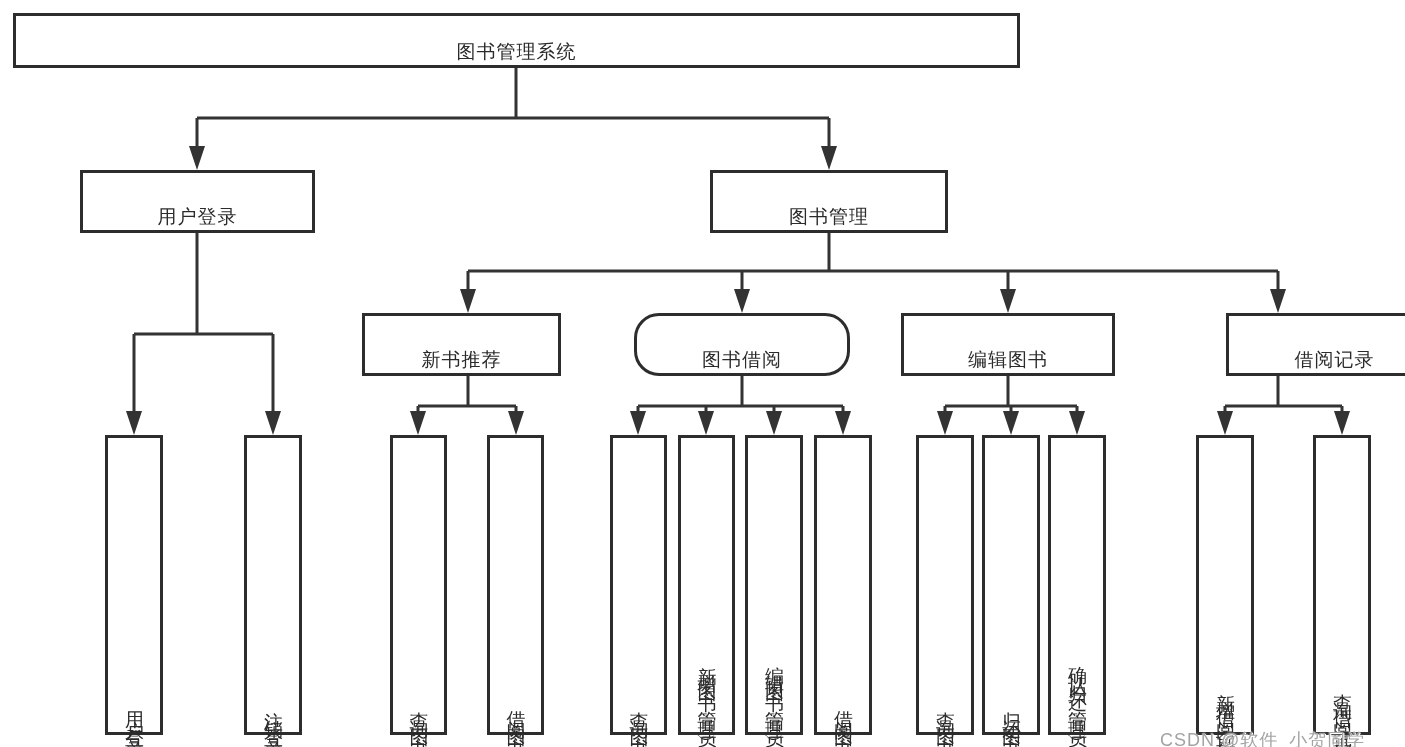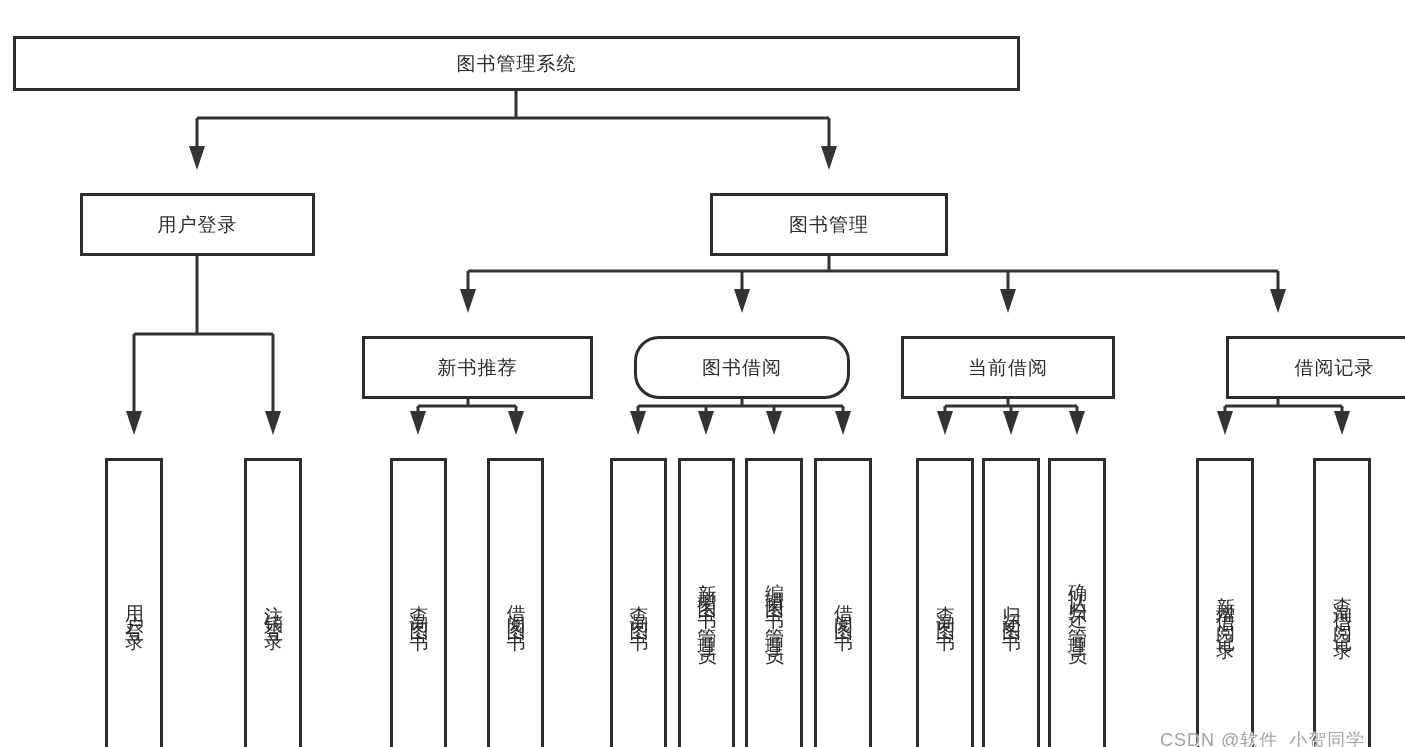--- a/index.html
+++ b/index.html
@@ -22,24 +22,23 @@
     width: 1405px;
     height: 747px;
     pointer-events: none;
   }
   .node {
     position: absolute;
     box-sizing: border-box;
     border: 3px solid #2d2d2d;
     background: #ffffff;
     display: flex;
-    align-items: center;
+    align-items: flex-end;
     justify-content: center;
     color: #2b2b2b;
-    margin-top: 23px;
   }
   .hbox {
     font-size: 19px;
     letter-spacing: 1px;
   }
   .vbox {
     font-size: 19px;
   }
   .vbox .vlabel {
     writing-mode: vertical-rl;
@@ -103,28 +102,28 @@
     <span>图书管理系统</span>
   </div>
 
   <div class="node hbox" style="left:80px; top:170px; width:235px; height:63px;">
     <span>用户登录</span>
   </div>
   <div class="node hbox" style="left:710px; top:170px; width:238px; height:63px;font-family:Liberation Serif, serif;">
     <span>图书管理</span>
   </div>
 
-  <div class="node hbox" style="left:362px; top:313px; width:231px; height:63px;">
+  <div class="node hbox" style="left:362px; top:313px; width:199px; height:63px;">
     <span>新书推荐</span>
   </div>
   <div class="node hbox" style="left:634px; top:313px; width:216px; height:63px;border-radius:25px;">
     <span>图书借阅</span>
   </div>
   <div class="node hbox" style="left:901px; top:313px; width:214px; height:63px;">
-    <span>当前借阅</span>
+    <span>编辑图书</span>
   </div>
   <div class="node hbox" style="left:1226px; top:313px; width:217px; height:63px;">
     <span>借阅记录</span>
   </div>
 
   <div class="node vbox" style="left:105px; top:435px; width:58px; height:300px;">
     <span class="vlabel">用户登录</span>
   </div>
   <div class="node vbox" style="left:244px; top:435px; width:58px; height:300px;">
     <span class="vlabel">注销登录</span>

